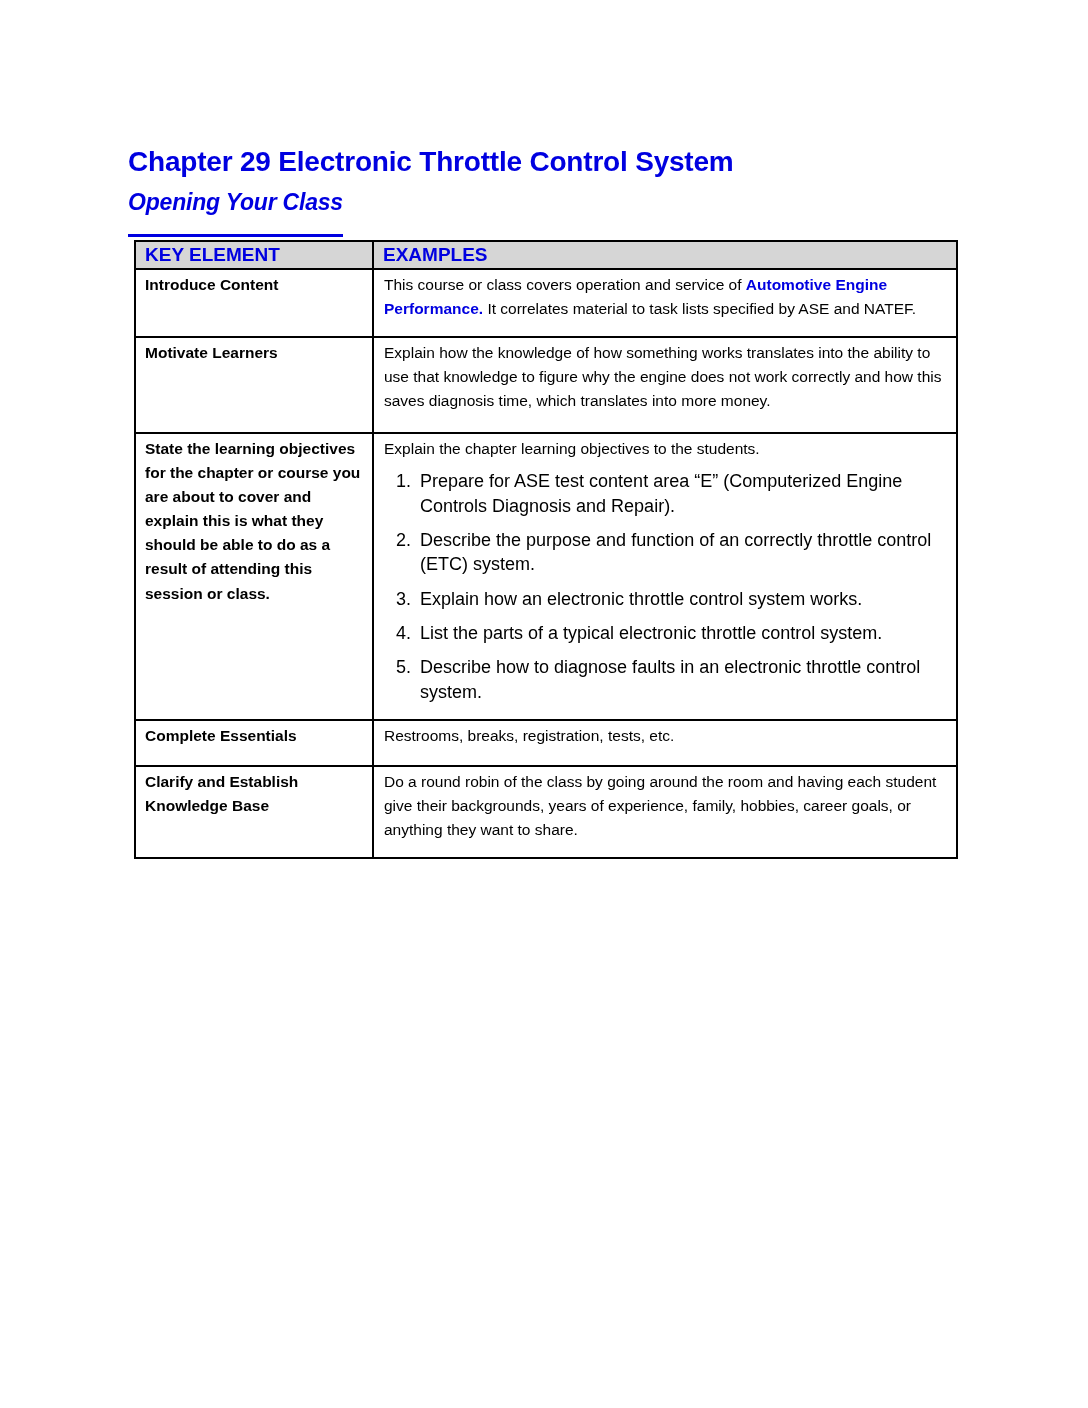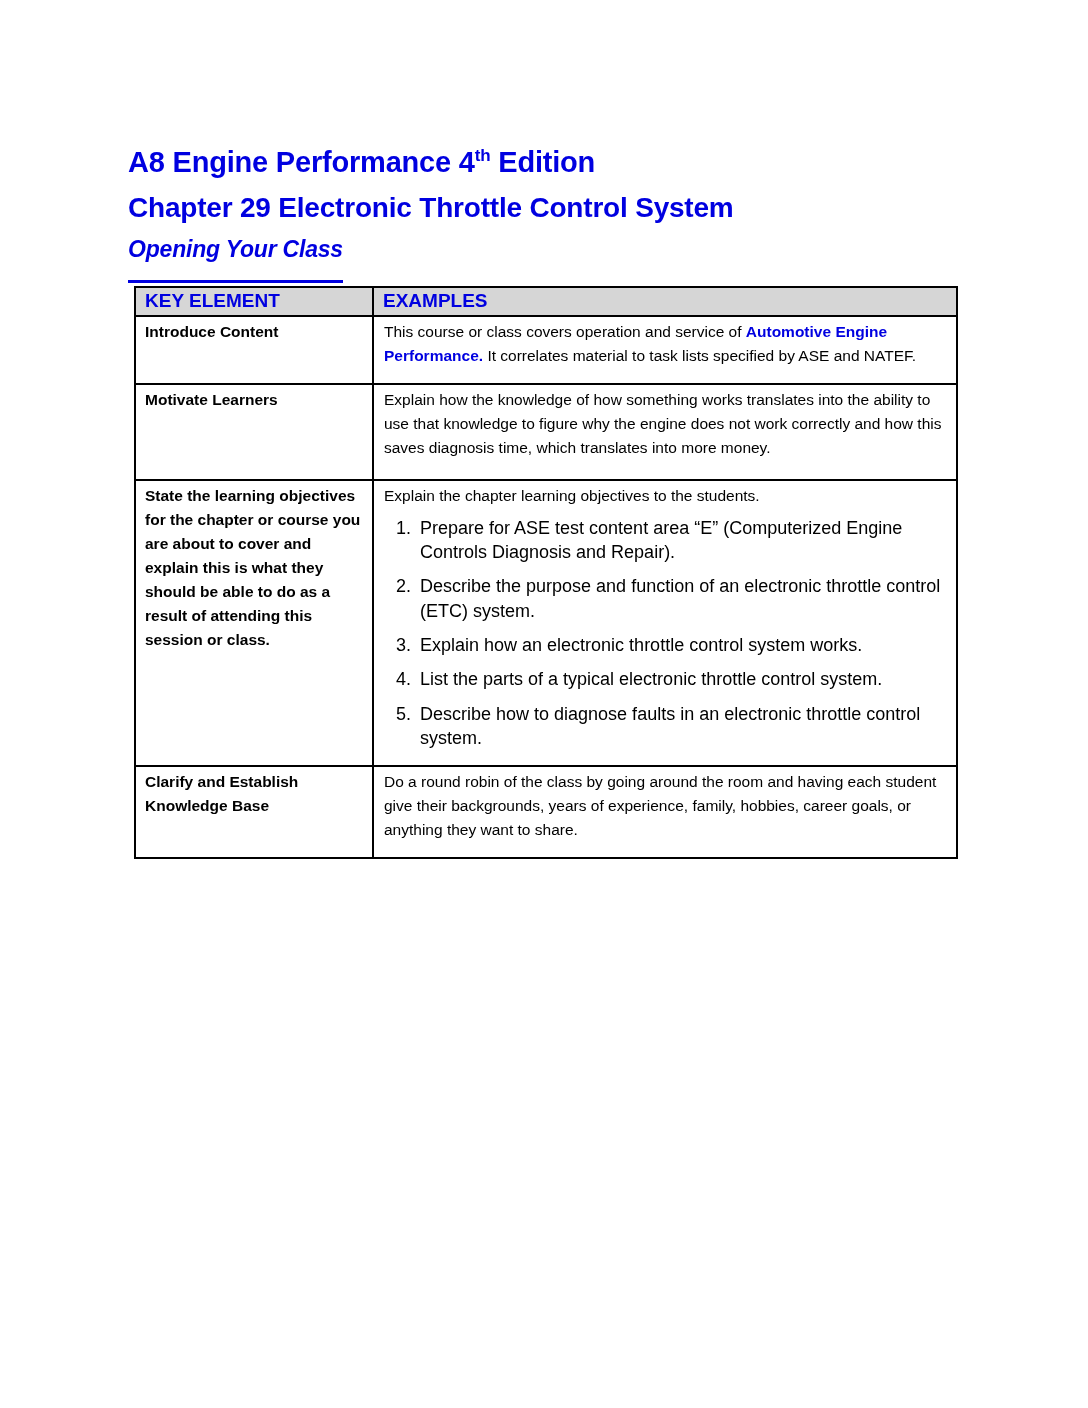--- a/index.html
+++ b/index.html
@@ -118,21 +118,20 @@
   tbody tr:nth-child(4) { height: 46px; }
   tbody tr:nth-child(5) { height: 26px; }
   tbody tr:nth-child(6) { height: 70px; }
 </style>
 </head>
 <body>
 
 <div class="page">
   <div class="content">
 
-    <h1 class="doc-title"><span>A8 Engine Performance 4</span><sup>th</sup><span> Edition</span></h1>
 
     <h2 class="chapter">Chapter 29 Electronic Throttle Control System</h2>
 
     <h3 class="section"><span class="underlined">Opening Your Class</span></h3>
 
     <table class="key-table">
       <colgroup>
         <col style="width:238px">
         <col style="width:584px">
       </colgroup>
@@ -154,25 +153,31 @@
             <td class="example-cell">
               <p class="seg-par"><span>Explain how the knowledge of how something works translates into the ability to use that knowledge to figure why the engine does not work correctly and how this saves diagnosis time, which translates into more money.</span></p>
             </td>
           </tr>
           <tr>
             <td class="key-cell">State the learning objectives for the chapter or course you are about to cover and explain this is what they should be able to do as a result of attending this session or class.</td>
             <td class="example-cell">
               <p class="seg-par"><span>Explain the chapter learning objectives to the students.</span></p>
               <ol class="objectives">
                 <li>Prepare for ASE test content area “E” (Computerized Engine Controls Diagnosis and Repair).</li>
-                <li>Describe the purpose and function of an electronic throttle control (ETC) system.</li>
+                <li>Describe the purpose and function of an correctly throttle control (ETC) system.</li>
                 <li>Explain how an electronic throttle control system works.</li>
                 <li>List the parts of a typical electronic throttle control system.</li>
                 <li>Describe how to diagnose faults in an electronic throttle control system.</li>
               </ol>
+            </td>
+          </tr>
+          <tr>
+            <td class="key-cell">Complete Essentials</td>
+            <td class="example-cell">
+              <p class="seg-par"><span>Restrooms, breaks, registration, tests, etc.</span></p>
             </td>
           </tr>
           <tr>
             <td class="key-cell">Clarify and Establish Knowledge Base</td>
             <td class="example-cell">
               <p class="seg-par"><span>Do a round robin of the class by going around the room and having each student give their backgrounds, years of experience, family, hobbies, career goals, or anything they want to share.</span></p>
             </td>
           </tr>
         </tbody>
     </table>

